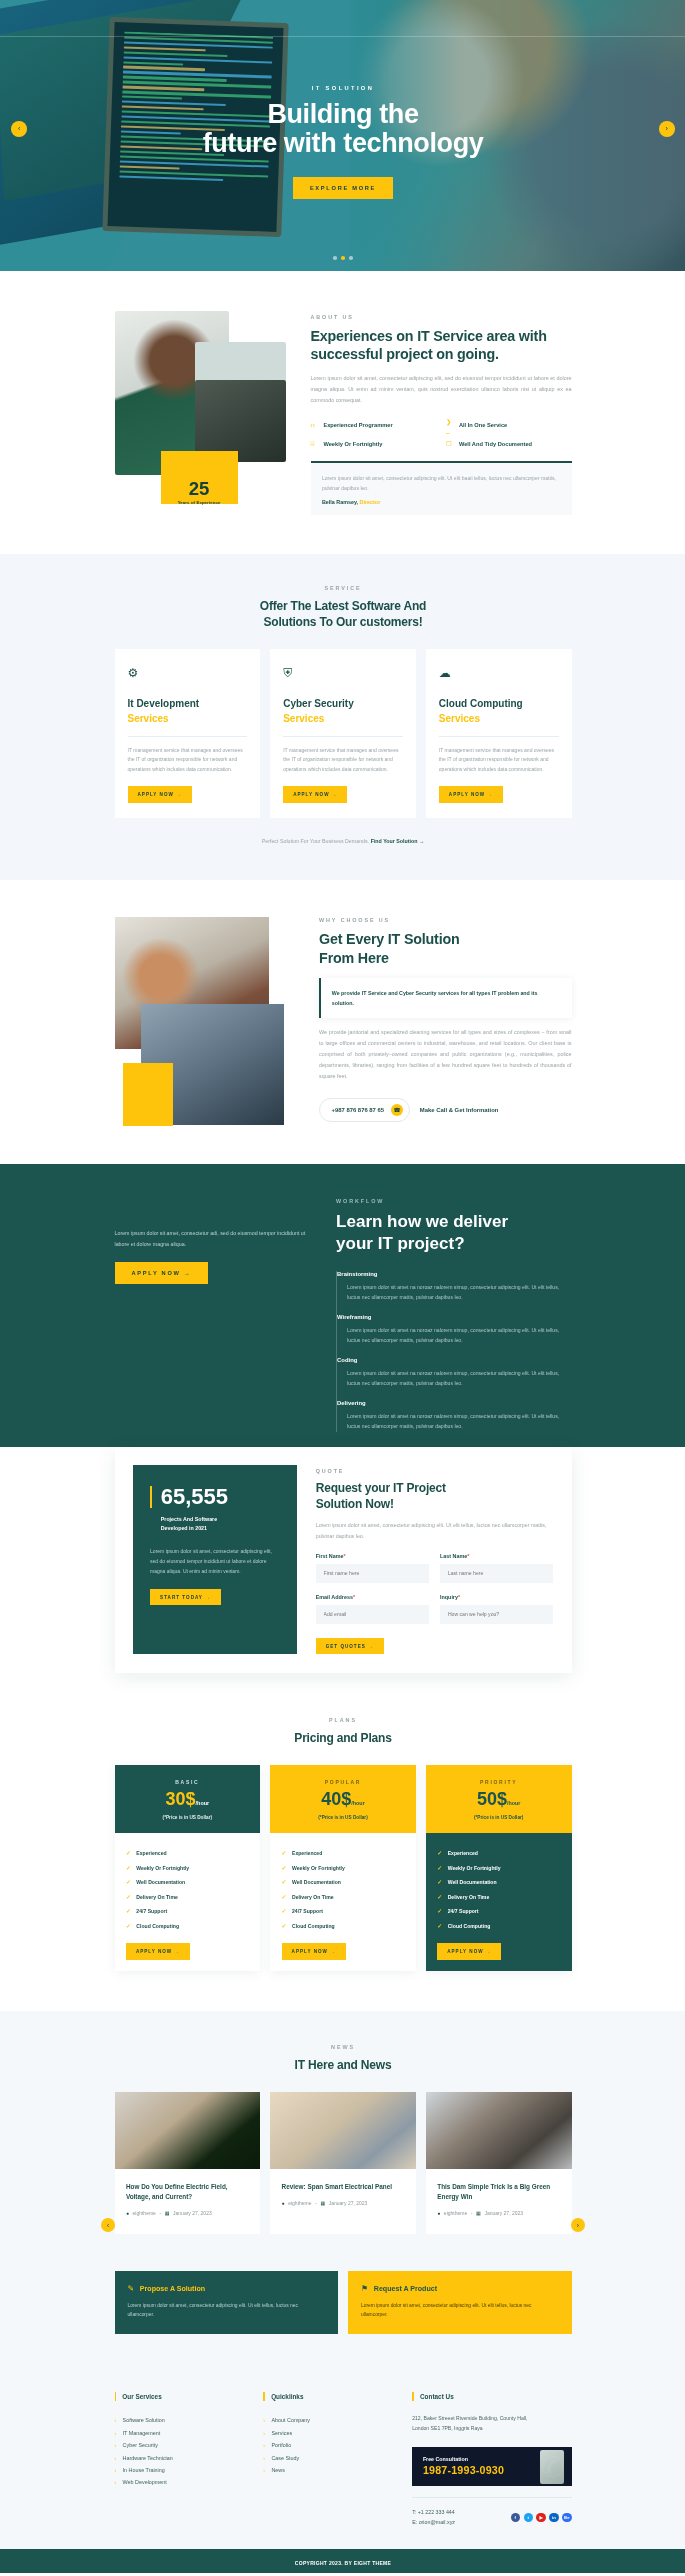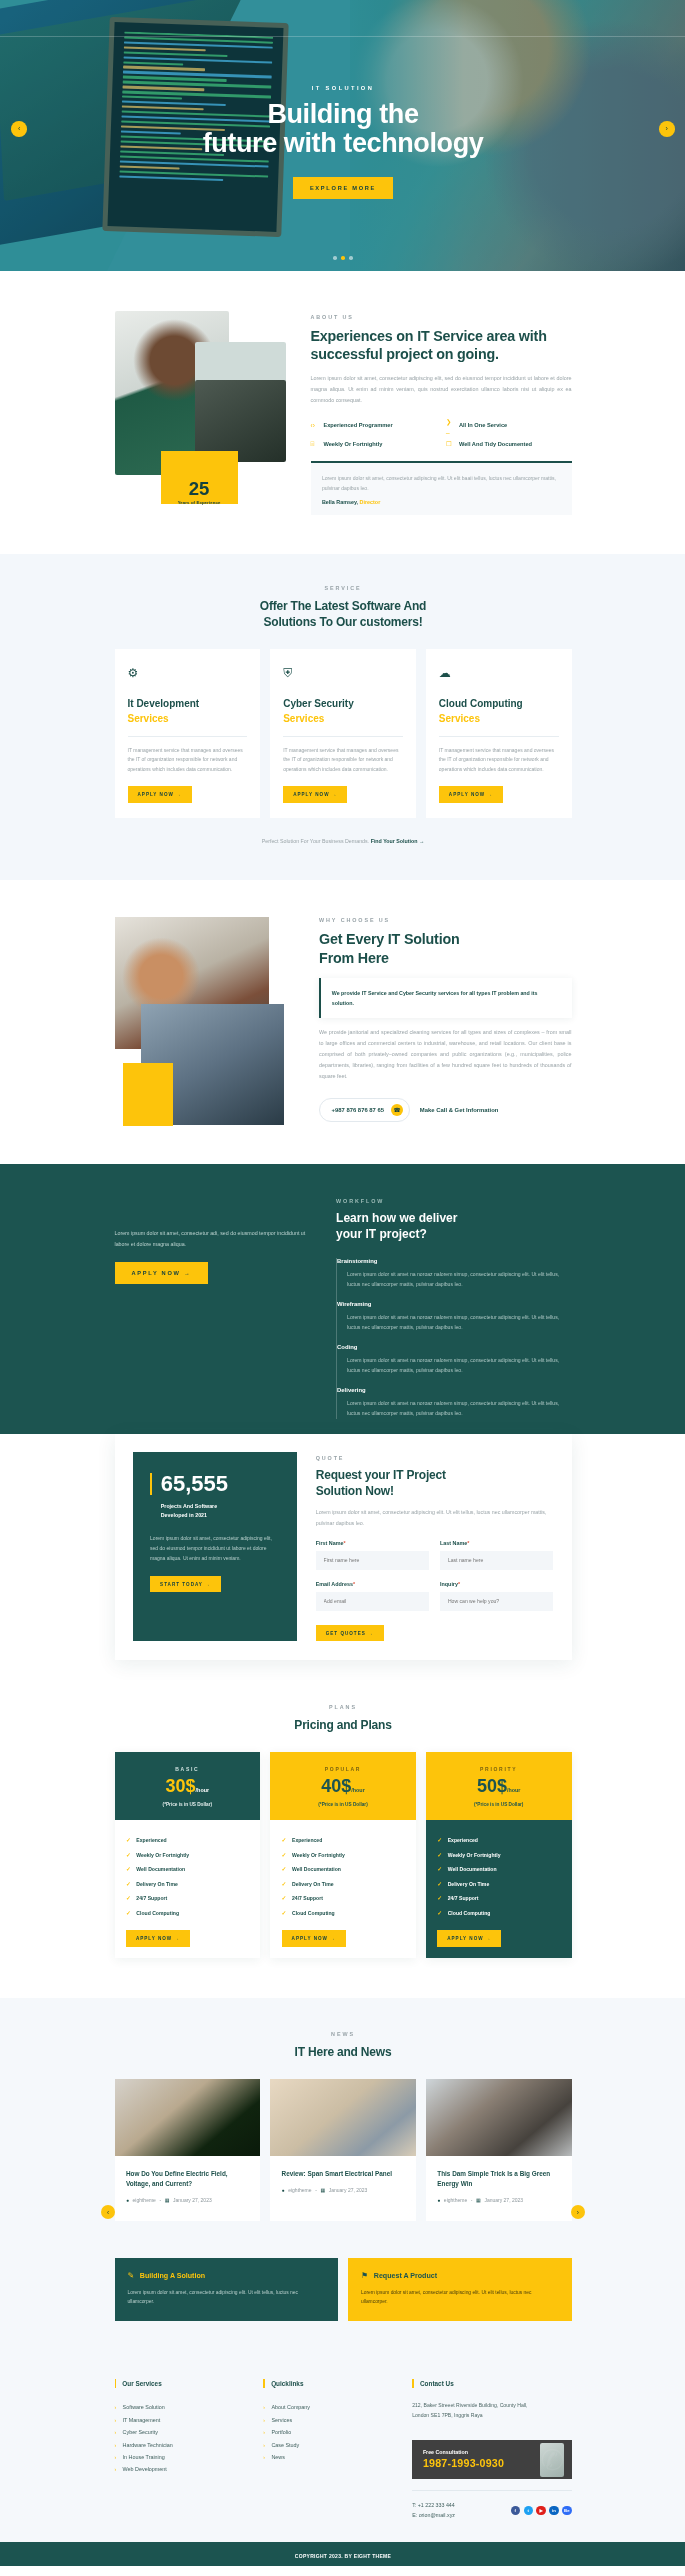--- a/index.html
+++ b/index.html
@@ -172,21 +172,21 @@
     display:flex; align-items:center; justify-content:center; font-size:5.7px; }
   .call-row .mk { font-size:5.9px; font-weight:700; color:#1c4f4a; }
 
   
   .flow { background:#1c5450; padding:34px 0 39px; color:#fff; }
   .flow-row { display:flex; gap:28.6px; }
   .flow-left { width:193px; flex:0 0 193px; padding-top:30px; }
   .flow-left p { font-size:5.3px; line-height:2; color:#bcd3d0; margin-bottom:13px; }
   .flow-right { flex:1; }
   .flow-right .eyebrow { color:#9fbdb9; }
-  .flow-right h2 { color:#fff; font-size:12px; line-height:1.3; font-weight:700; }
+  .flow-right h2 { color:#fff; font-size:17px; line-height:1.3; font-weight:700; }
   .steps { margin-top:15.7px; }
   .step { padding-left:10px; border-left:0.7px solid rgba(255,255,255,.22); padding-bottom:11.4px; position:relative; }
   .step:last-child { padding-bottom:0; }
   .step h4 { font-size:5.9px; font-weight:700; color:#fff; margin-bottom:5.7px; margin-left:-10px; }
   .step p { font-size:5.1px; line-height:1.95; color:#aec8c5; }
 
   
   .quote-sec { background:#fff; padding:0 0 40px; }
   .quote-wrap { background:#fff; box-shadow:0 4.3px 18.6px rgba(20,65,63,.09); margin-top:-24px; position:relative; z-index:3;
     display:flex; gap:18.6px; padding:18.6px; }
@@ -270,21 +270,21 @@
   .footer { background:#f5f8fb; padding:24px 0 21.4px; }
   .fcols { display:flex; gap:21.4px; }
   .fcol { flex:1; }
   .fcol.contact { flex:1.25; }
   .fhd { display:flex; align-items:center; gap:6.4px; margin-bottom:13px; }
   .fhd .bar { width:1.4px; height:9.3px; background:#fdc40b; }
   .fhd b { font-size:6.4px; font-weight:700; color:#1c4f4a; }
   .fli { display:flex; align-items:center; gap:6.4px; padding:3.2px 0; font-size:5.4px; color:#3f5f5d; }
   .fli i { font-style:normal; color:#fdc40b; font-size:5px; }
   .addr { font-size:5.1px; line-height:1.85; color:#4b6664; }
-  .cons { margin-top:20px; background:#404040; padding:9.3px 10.7px; position:relative; overflow:hidden; }
+  .cons { margin-top:14px; background:#0f172a; padding:9.3px 10.7px; position:relative; overflow:hidden; }
   .cons .t { font-size:5.3px; font-weight:700; color:#fff; }
   .cons .n { font-size:10.7px; font-weight:700; color:#fdc40b; margin-top:2.1px; letter-spacing:0.2px; }
   .cons .ph { position:absolute; right:7.1px; top:2.9px; font-size:28.6px; color:rgba(255,255,255,.07); }
   .fsep { height:0.7px; background:#e2e9ee; margin:11.4px 0 9.3px; }
   .frow2 { display:flex; align-items:center; justify-content:space-between; }
   .frow2 .ct { font-size:5.3px; line-height:1.9; color:#3f5f5d; }
   .socs { display:flex; gap:3.6px; }
   .soc { width:9.3px; height:9.3px; border-radius:50%; display:flex; align-items:center; justify-content:center;
     font-size:4.3px; color:#fff; font-weight:700; cursor:pointer; }
   .copy { background:#1c5450; text-align:center; padding:6.4px 0; }
@@ -713,21 +713,21 @@
   </div>
   <div class="barrow l">‹</div>
   <div class="barrow r">›</div>
 </section>
 
 <section class="cta-sec">
   <div class="inner ctas">
     <div class="cta teal">
       <div class="hd">
         <i>✎</i>
-        <b>Building A Solution</b>
+        <b>Propose A Solution</b>
       </div>
       <p>Lorem ipsum dolor sit amet, consectetur adipiscing elit. Ut elit tellus, luctus nec ullamcorper.</p>
     </div>
     <div class="cta gold">
       <div class="hd">
         <i>⚑</i>
         <b>Request A Product</b>
       </div>
       <p>Lorem ipsum dolor sit amet, consectetur adipiscing elit. Ut elit tellus, luctus nec ullamcorper.</p>
     </div>

